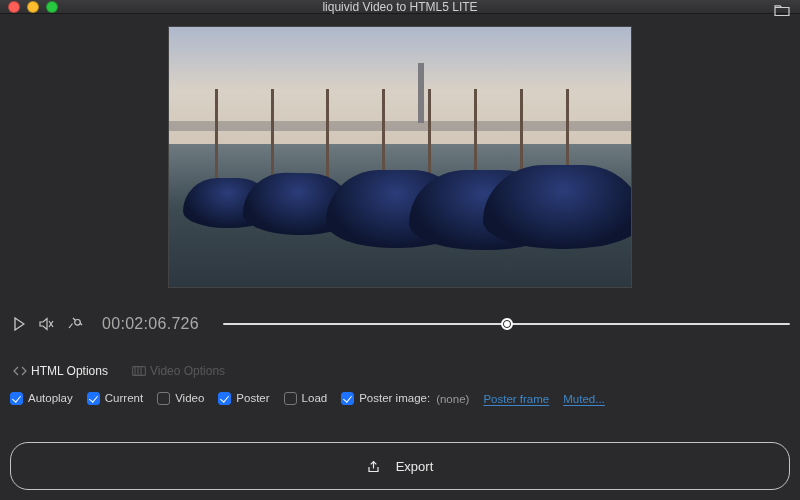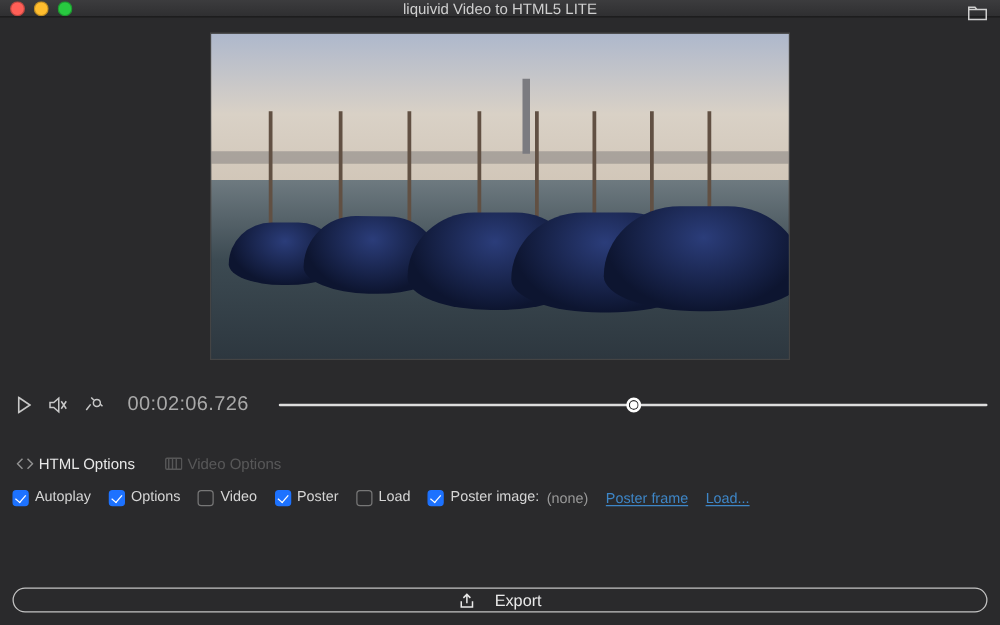--- a/index.html
+++ b/index.html
@@ -49,21 +49,21 @@
   
   .options { position:absolute; top: 392px; left: 10px; right: 10px; display:flex; gap:14px; align-items:center; font-size:11.5px; color:#d5d5d5; }
   .check { display:inline-flex; align-items:flex-start; gap:5px; cursor:pointer; }
   .box { width:13px; height:13px; border-radius:3px; border:1px solid #777; display:inline-flex; align-items:center; justify-content:center; background:transparent; }
   .box.on { background:#1d72ff; border-color:#1d72ff; }
   .box.on::after { content:""; width:4px; height:7px; border:solid #fff; border-width:0 1.6px 1.6px 0; transform:rotate(40deg); margin-top:-2px; }
   .poster-none { color:#999; margin-left:-8px; }
   .link { color:#3e86c7; text-decoration:underline; text-underline-offset:2px; cursor:pointer; }
 
   
-  .export { position:absolute; bottom: 10px; left: 10px; right: 10px; height: 20px; border:1px solid #c4c4c4; border-radius:18px; background:transparent; color:#e9e9e9; display:flex; align-items:center; justify-content:center; gap:16px; font-size:13px; cursor:pointer;text-align:center; }
+  .export { position:absolute; bottom: 10px; left: 10px; right: 10px; height: 48px; border:1px solid #c4c4c4; border-radius:18px; background:transparent; color:#e9e9e9; display:flex; align-items:center; justify-content:center; gap:16px; font-size:13px; cursor:pointer;text-align:center; }
   .export svg { margin-top:1px; }
 </style>
 </head>
 <body>
 
 <div class="titlebar">
   <div class="traffic">
     <div class="tl close"></div>
     <div class="tl min"></div>
     <div class="tl max"></div>
@@ -140,41 +140,41 @@
   </div>
 </div>
 
 <div class="options">
   <label class="check">
     <span class="box on"></span>
     <span>Autoplay</span>
   </label>
   <label class="check">
     <span class="box on"></span>
-    <span>Options</span>
+    <span>Current</span>
   </label>
   <label class="check">
     <span class="box"></span>
     <span>Video</span>
   </label>
   <label class="check">
     <span class="box on"></span>
     <span>Poster</span>
   </label>
   <label class="check">
     <span class="box"></span>
     <span>Load</span>
   </label>
   <label class="check">
     <span class="box on"></span>
     <span>Poster image:</span>
   </label>
   <span class="poster-none">(none)</span>
   <span class="link">Poster frame</span>
-  <span class="link">Load...</span>
+  <span class="link">Muted...</span>
 </div>
 
 <button class="export">
   <span>
     <svg width="13" height="13" viewBox="0 0 13 13" fill="none" stroke="#e9e9e9" stroke-width="1.2">
       <path d="M2 7 L2 11.5 L11 11.5 L11 7"></path>
       <path d="M6.5 1.5 L6.5 8.5 M3.7 4.3 L6.5 1.5 L9.3 4.3"></path>
     </svg>
   </span>
   <span>Export</span>

